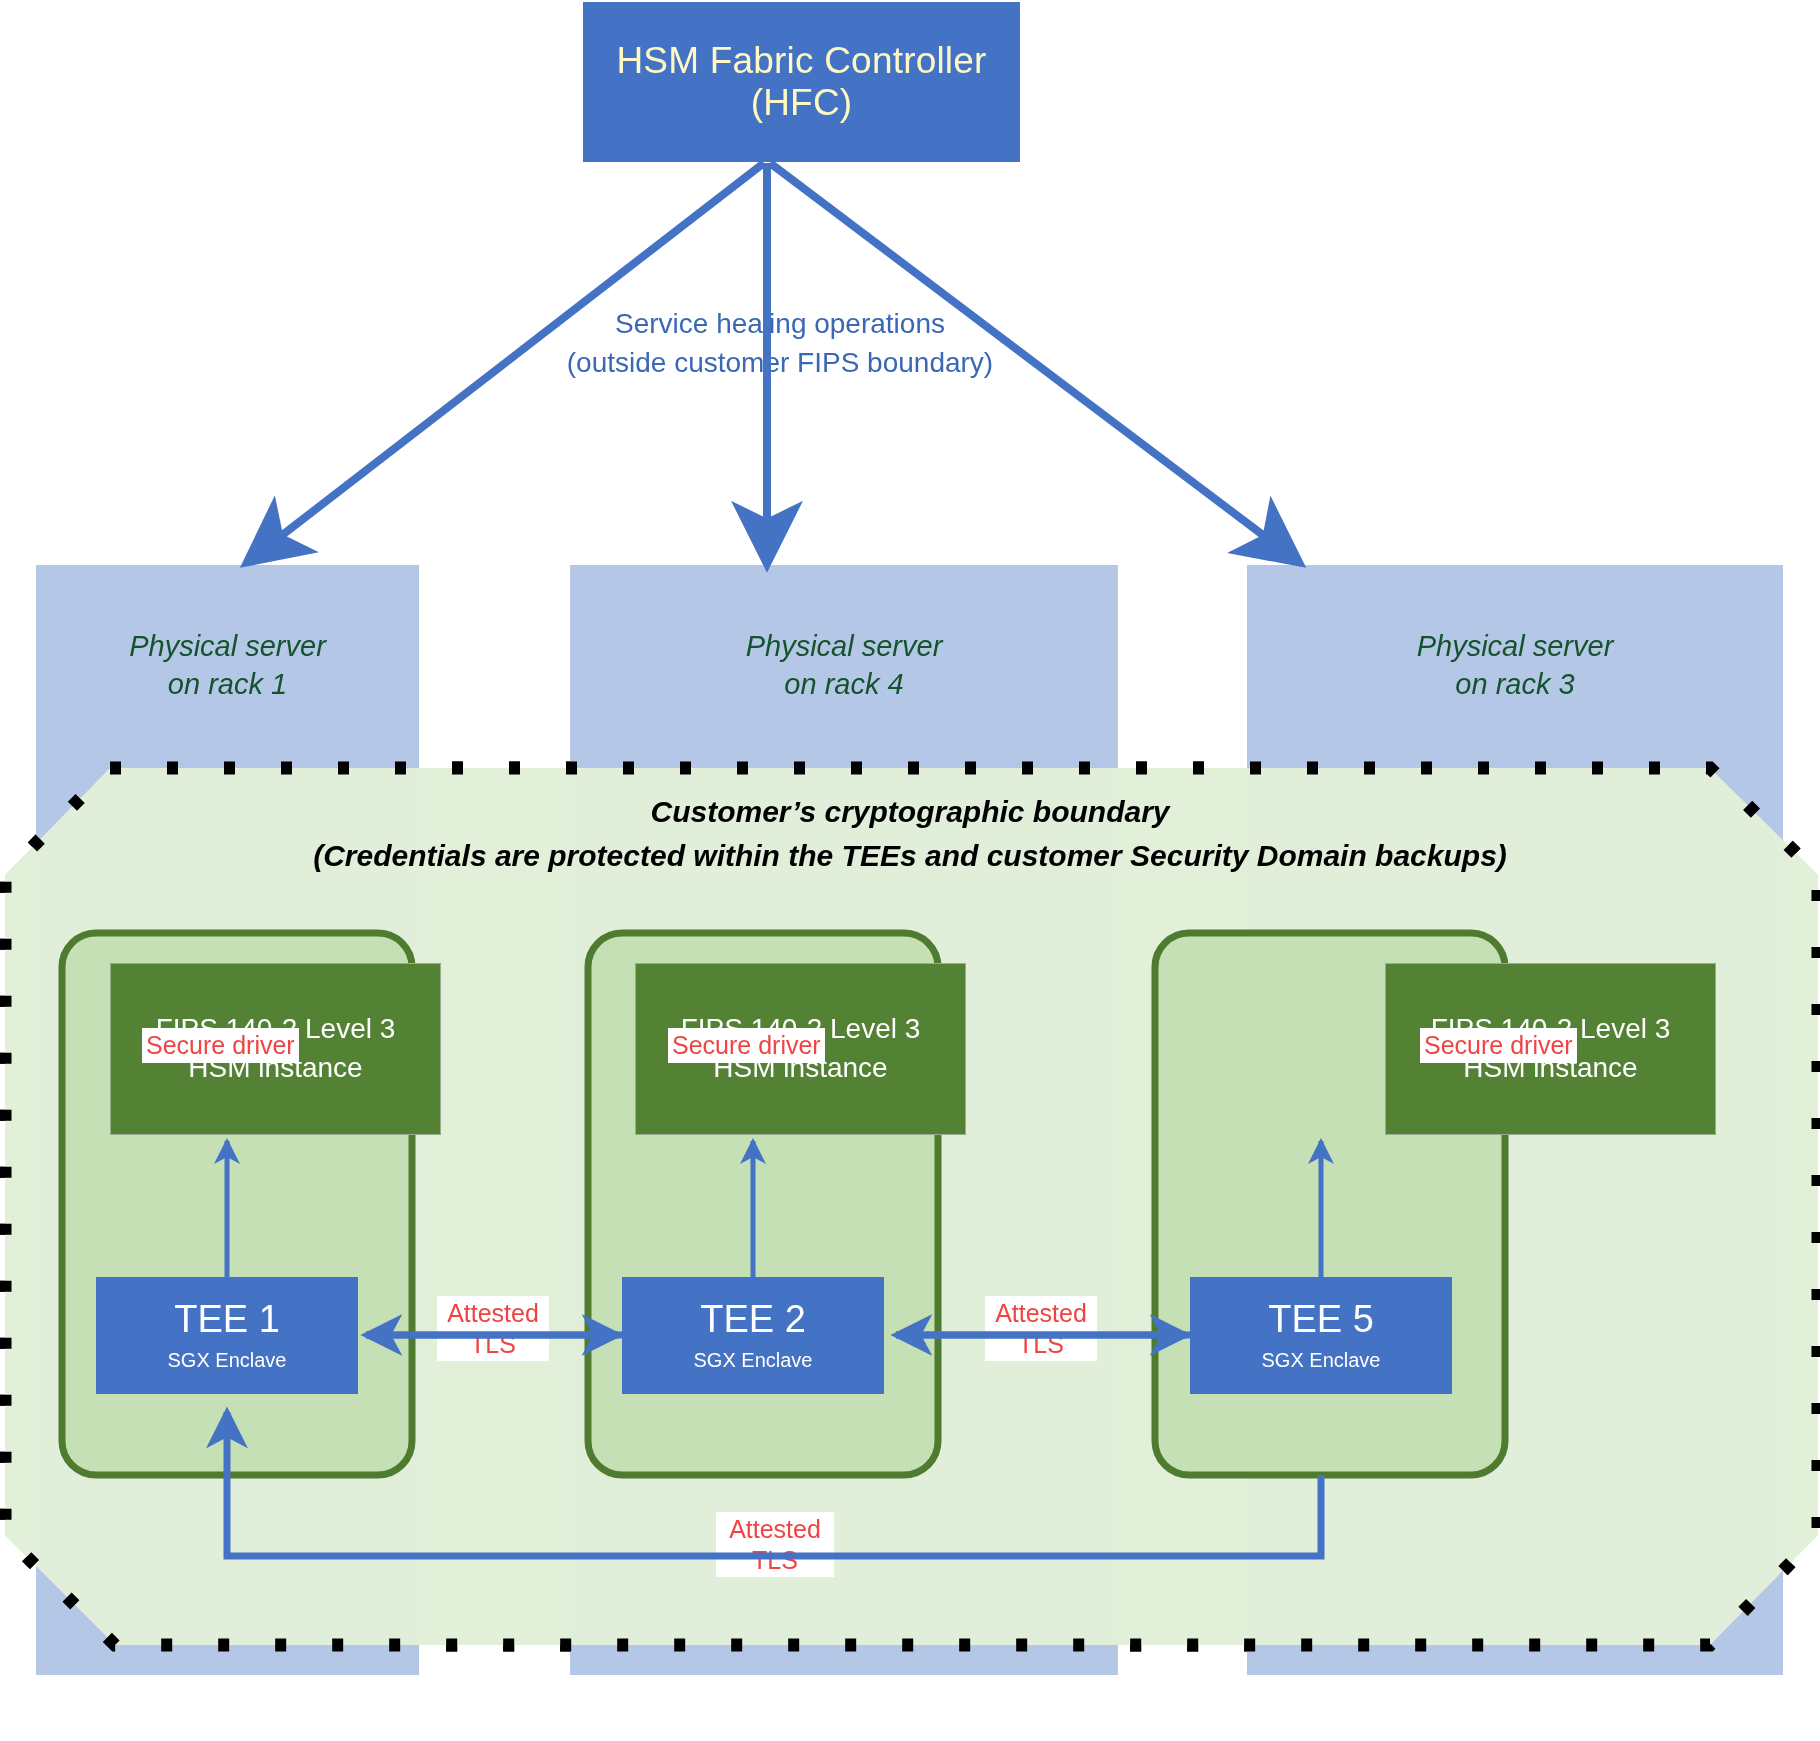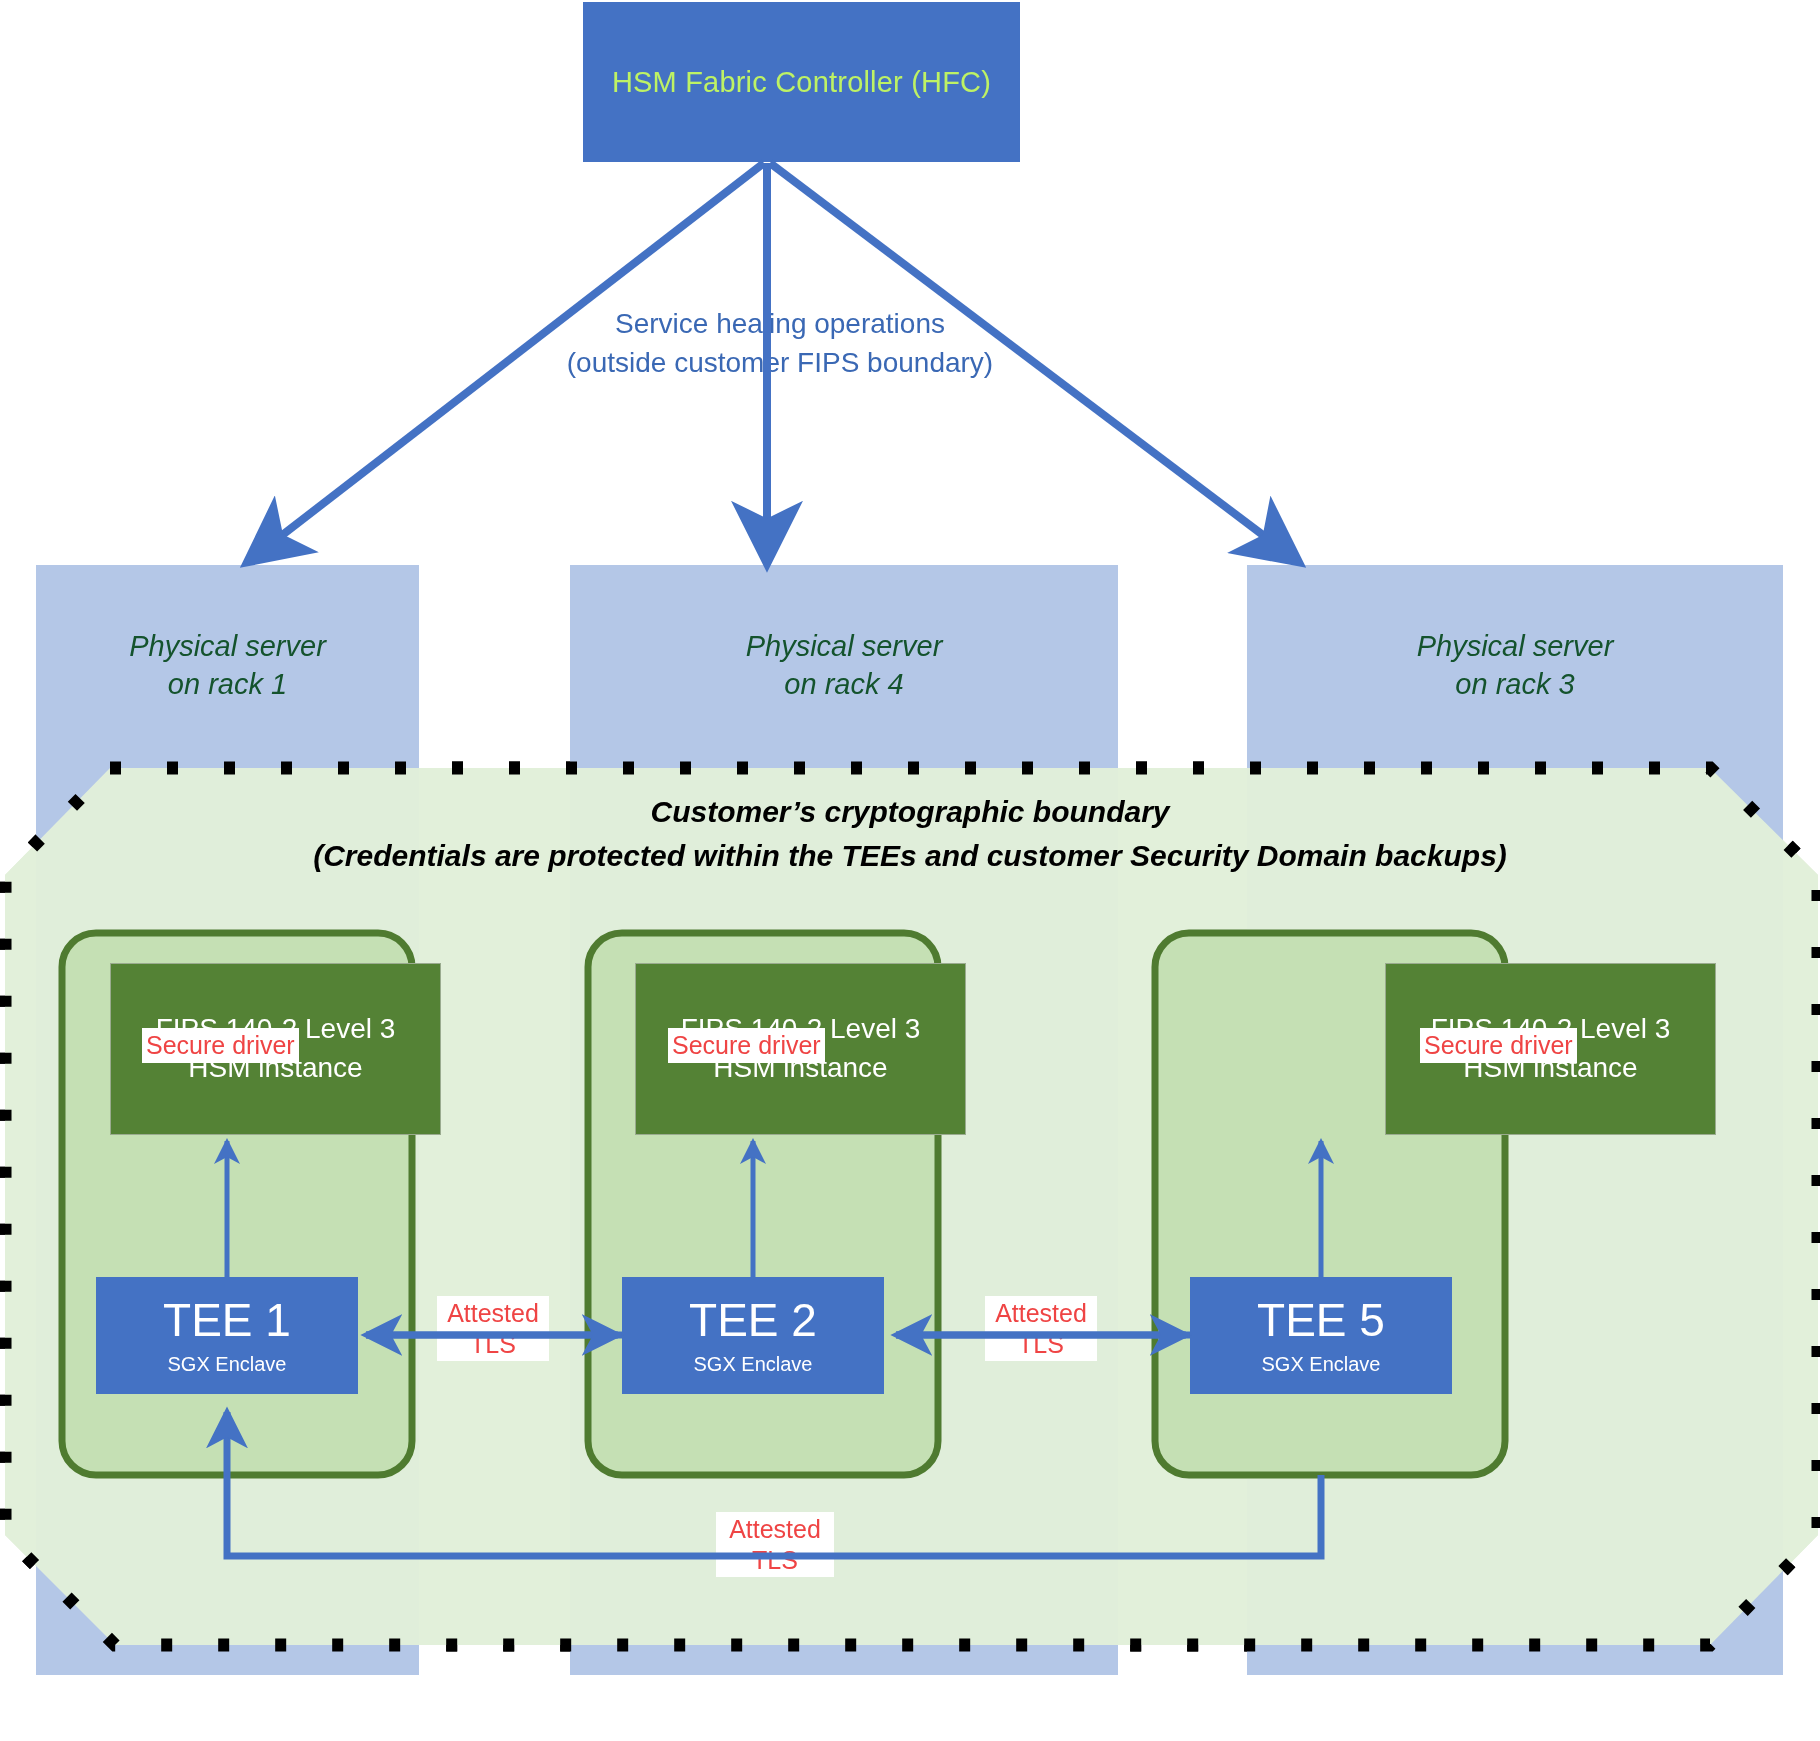--- a/index.html
+++ b/index.html
@@ -36,22 +36,22 @@
   }
 
   
   #hfc {
     left: 583px; top: 2px;
     width: 437px; height: 160px;
     background: #4472C4;
     z-index: 10;
   }
   #hfc .label {
-    color: #bef264;
-    font-size: 29px;
+    color: #fef9c3;
+    font-size: 37px;
     letter-spacing: 0.2px;
   }
 
   
   .server {
     background: #B4C7E7;
     z-index: 2;
   }
   .server .label {
     color: #14532d;
@@ -119,21 +119,21 @@
     background: #4472C4;
     z-index: 12;
     width: 262px; height: 117px;
     top: 1277px;
   }
   #tee1 { left: 96px; }
   #tee2 { left: 622px; }
   #tee3 { left: 1190px; }
   .tee .tee-title {
     color: #ffffff;
-    font-size: 46px;
+    font-size: 38px;
     line-height: 1.1;
   }
   .tee .tee-sub {
     color: #ffffff;
     font-size: 20px;
     margin-top: 8px;
   }
 
   
   .edge-label {

